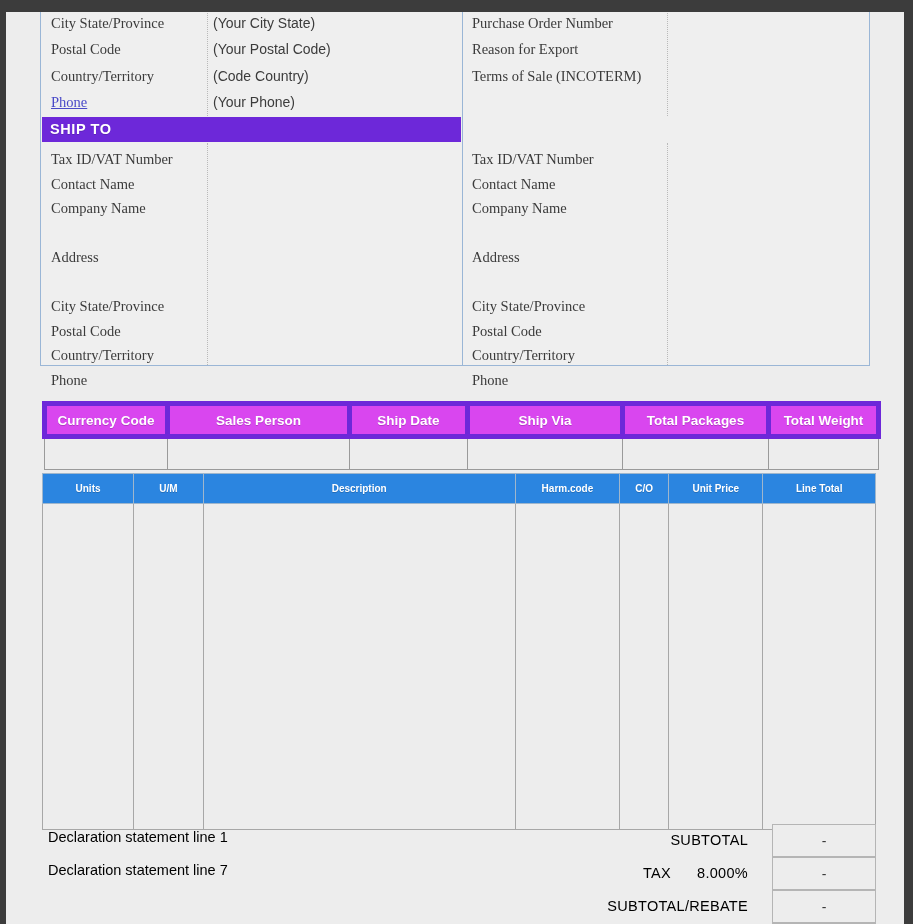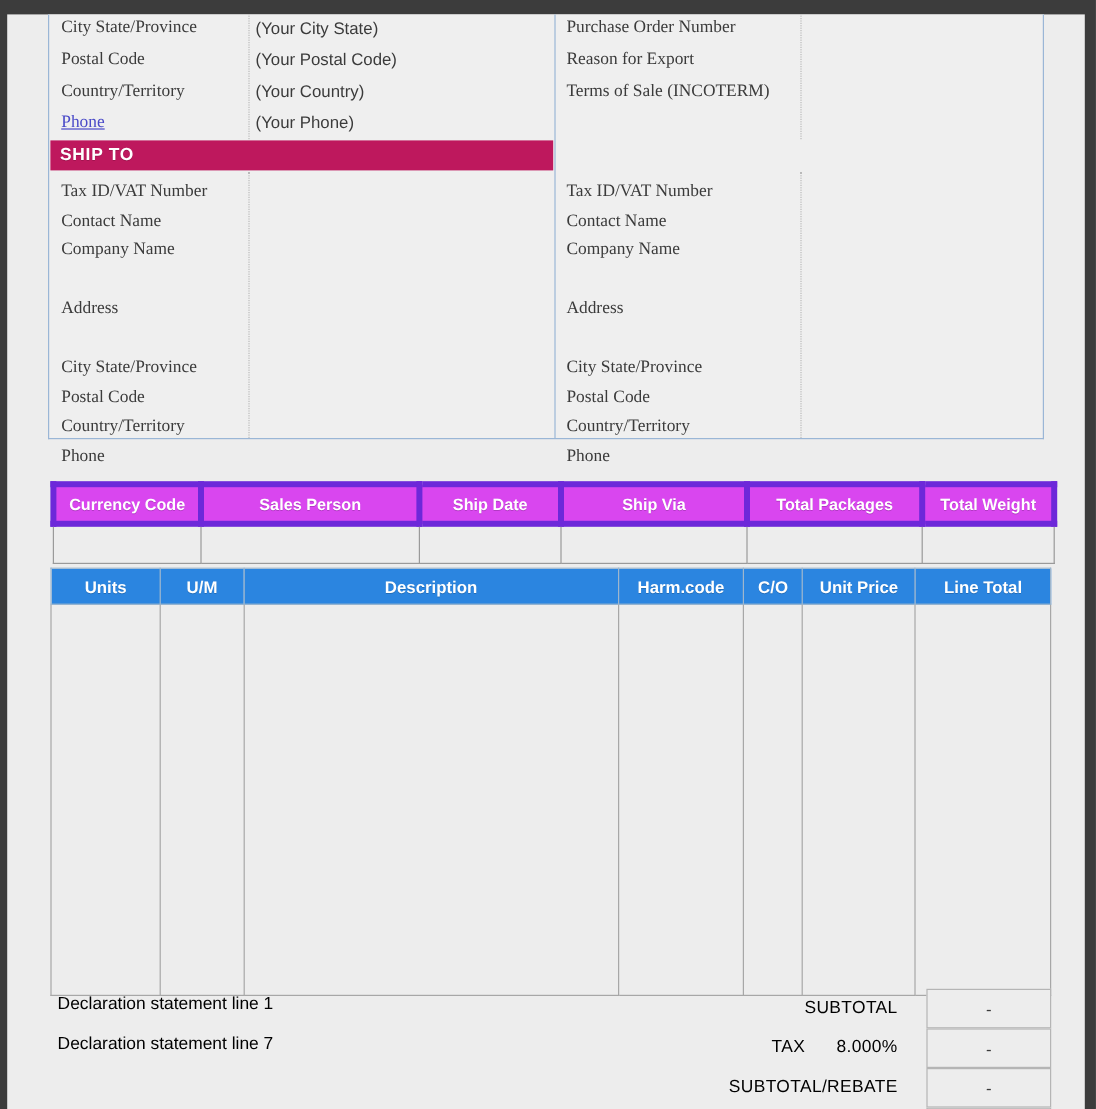--- a/index.html
+++ b/index.html
@@ -69,21 +69,21 @@
     white-space: nowrap;
   }
   .phonelink {
     color: #4a4ac8;
     text-decoration: underline;
   }
 
   
   .bluebar {
     position: absolute;
-    background: #be185d;
+    background: #6d28d9;
     color: #ffffff;
     font-family: "Liberation Sans", sans-serif;
     font-weight: bold;
     font-size: 14.5px;
     letter-spacing: 0.6px;
     line-height: 25px;
     height: 25px;
     padding-left: 8px;
     box-sizing: border-box;
     text-shadow: 0 1px 0 rgba(0,0,0,0.15);
@@ -120,21 +120,21 @@
     left: 36px; top: 461px;
     width: 834px;
     border-collapse: collapse;
     table-layout: fixed;
   }
   #items th {
     background: #2b85e0;
     color: #ffffff;
     font-family: "Liberation Sans", sans-serif;
     font-weight: bold;
-    font-size: 14px;
+    font-size: 10px;
     height: 27px;
     border: 1px solid #9fb6cc;
     text-align: center;
     text-shadow: 0 1px 0 rgba(0,0,0,0.18);
   }
   #items td.body {
     background: #ededed;
     height: 323px;
     border: 1px solid #a7a7a7;
     vertical-align: top;
@@ -222,21 +222,21 @@
       <div class="labelcol" style="left:10px; top:6px;">
         <div>City  State/Province</div>
         <div>Postal Code</div>
         <div>Country/Territory</div>
         <div class="phonelink" style="display:inline-block;">Phone</div>
       </div>
 
       <div class="valuecol" style="left:172px; top:6px;">
         <div>(Your City State)</div>
         <div>(Your Postal Code)</div>
-        <div>(Your Country)</div>
+        <div>(Code Country)</div>
         <div>(Your Phone)</div>
       </div>
 
       <div class="labelcol" style="left:431px; top:6px;">
         <div>Purchase Order Number</div>
         <div>Reason for Export</div>
         <div>Terms of Sale (INCOTERM)</div>
       </div>
 
       <div class="bluebar" style="left:1px; top:113px; width:419px;">

